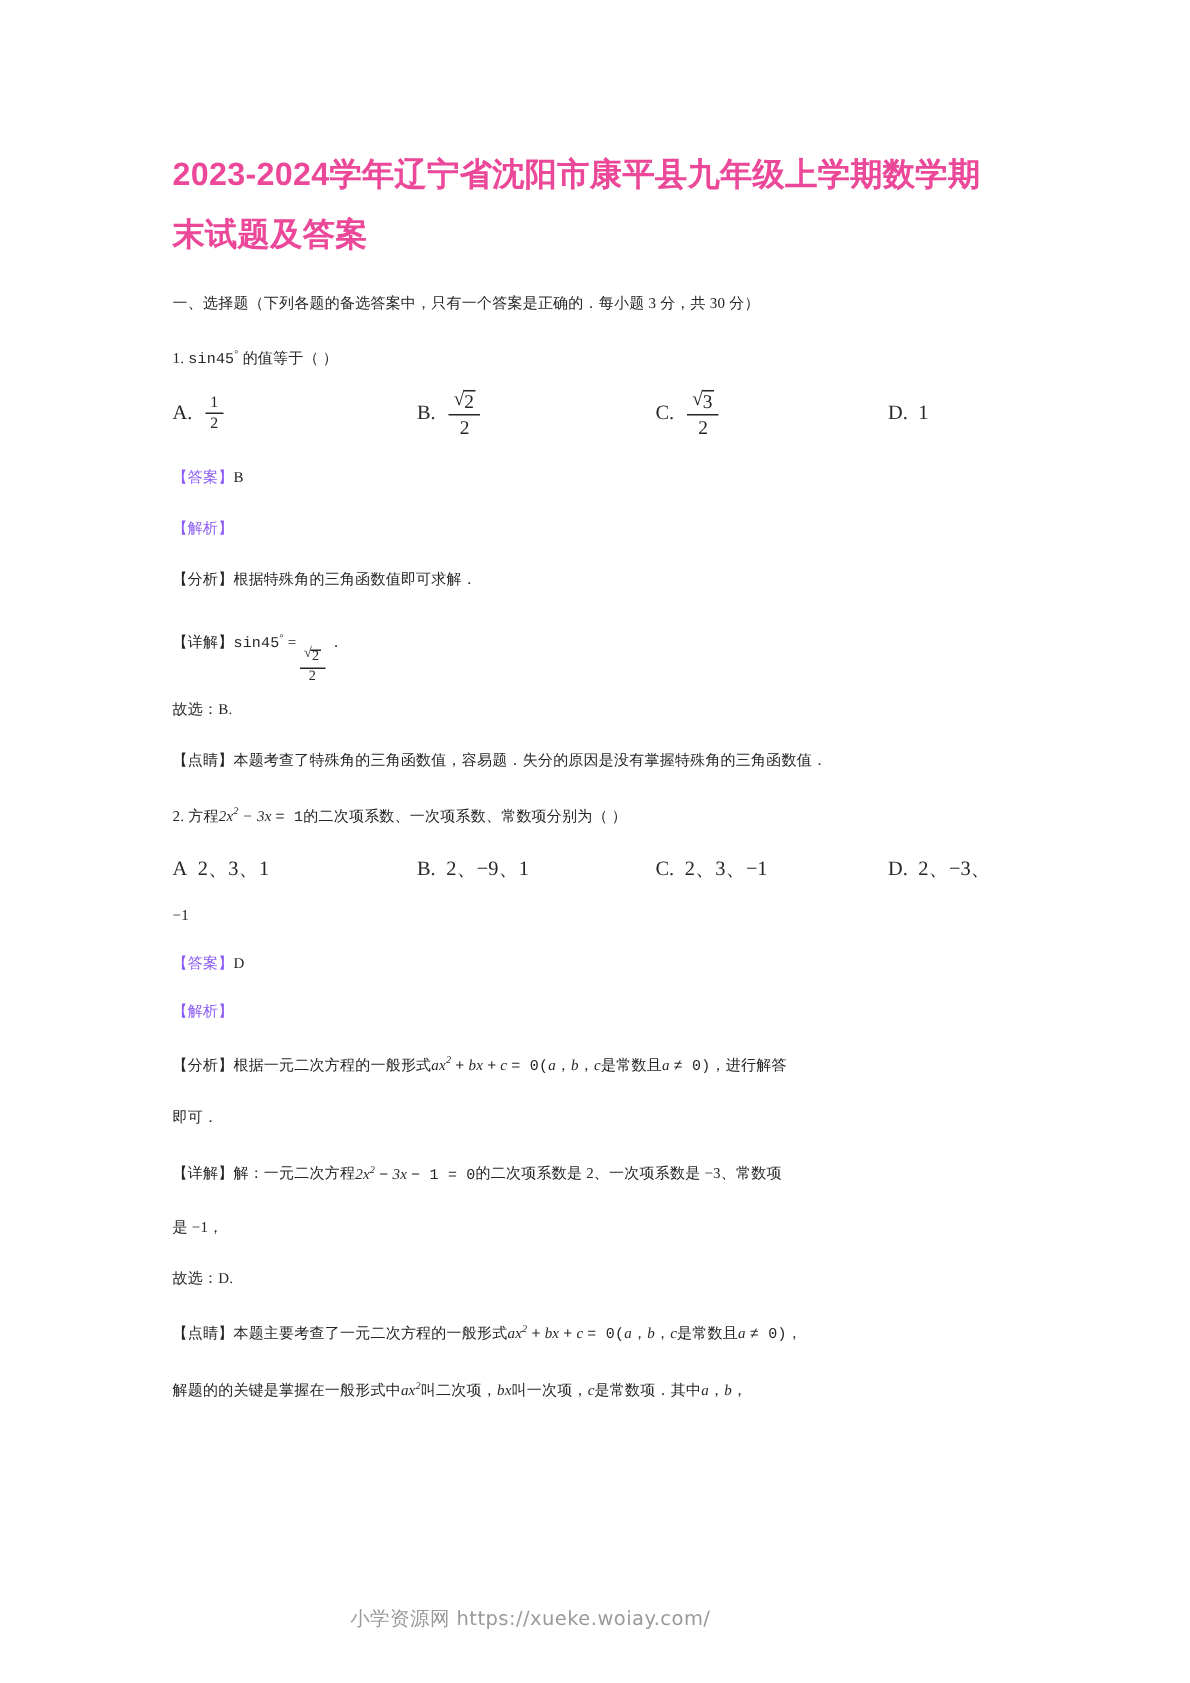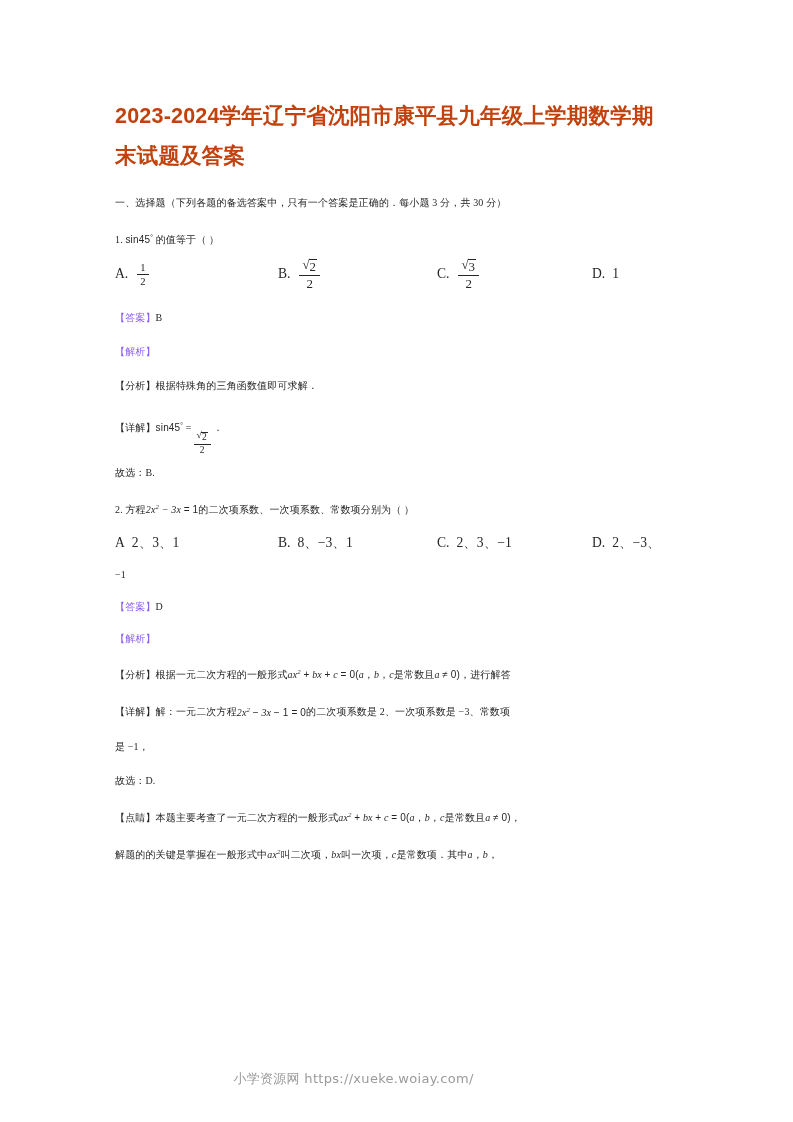--- a/index.html
+++ b/index.html
@@ -28,21 +28,21 @@
     top: 96px;
     width: 568px;
   }
 
   
   .doc-title {
     font-family: "Liberation Sans", "DejaVu Sans", sans-serif;
     font-weight: bold;
     font-size: 21.5px;
     line-height: 40px;
-    color: #c2410c;
+    color: #ec4899;
     letter-spacing: 0.2px;
     margin: 0 0 10px 0;
     width: 560px;
   }
 
   
   .p {
     font-size: 10px;
     line-height: 34px;
     color: #262626;
@@ -86,21 +86,21 @@
   .options-plain .opt {
     line-height: 32px;
   }
 
   
   .math {
     font-family: "Liberation Serif", "DejaVu Serif", serif;
     font-style: italic;
   }
   .mathup {
-    font-family: Liberation Sans, sans-serif;
+    font-family: Liberation Mono, monospace;
     font-style: normal;
   }
   .sup {
     font-size: 0.68em;
     vertical-align: super;
     font-style: italic;
   }
   .supn {
     font-size: 0.68em;
     vertical-align: super;
@@ -223,34 +223,37 @@
         <span class="num"><span class="rad">
               <span class="sign">√</span>
               <span class="body">2</span>
             </span></span>
         <span class="den">2</span>
       </span><span>．</span>
     </p>
 
     <p class="p">故选：B.</p>
 
+    <p class="p">
+      <span class="bracket-label">【点睛】</span><span>本题考查了特殊角的三角函数值，容易题．失分的原因是没有掌握特殊角的三角函数值．</span>
+    </p>
 
     <p class="p">
       <span>2.</span>
       <span>方程</span><span class="math">2<i>x</i><span class="sup">2</span> − 3<i>x</i> <span class="mathup">= 1</span></span><span>的二次项系数、一次项系数、常数项分别为（    ）</span>
     </p>
 
     <div class="options-plain">
       <div class="opt" style="left:0px;">
         <span class="opt-letter">A</span>
         <span>2、3、1</span>
       </div>
       <div class="opt" style="left:163px;">
         <span class="opt-letter">B.</span>
-        <span>8、−3、1</span>
+        <span>2、−9、1</span>
       </div>
       <div class="opt" style="left:322px;">
         <span class="opt-letter">C.</span>
         <span>2、3、−1</span>
       </div>
       <div class="opt" style="left:477px;">
         <span class="opt-letter">D.</span>
         <span>2、−3、</span>
       </div>
     </div>
@@ -262,20 +265,21 @@
     </p>
 
     <p class="p tight">
       <span class="blue">【解析】</span>
     </p>
 
     <p class="p">
       <span class="bracket-label">【分析】</span><span>根据一元二次方程的一般形式</span><span class="math"><i>ax</i><span class="sup">2</span> <span class="mathup">+</span> <i>bx</i> <span class="mathup">+</span> <i>c</i> <span class="mathup">= 0(</span><i>a</i><span class="mathup">，</span><i>b</i><span class="mathup">，</span><i>c</i><span class="mathup">是常数且</span><i>a</i> <span class="mathup">≠ 0)</span></span><span>，进行解答</span>
     </p>
 
+    <p class="p">即可．</p>
 
     <p class="p">
       <span class="bracket-label">【详解】</span><span>解：一元二次方程</span><span class="math">2<i>x</i><span class="sup">2</span> <span class="mathup">−</span> 3<i>x</i> <span class="mathup">− 1 = 0</span></span><span>的二次项系数是 2、一次项系数是 −3、常数项</span>
     </p>
 
     <p class="p">是 −1，</p>
 
     <p class="p">故选：D.</p>
 
     <p class="p">

